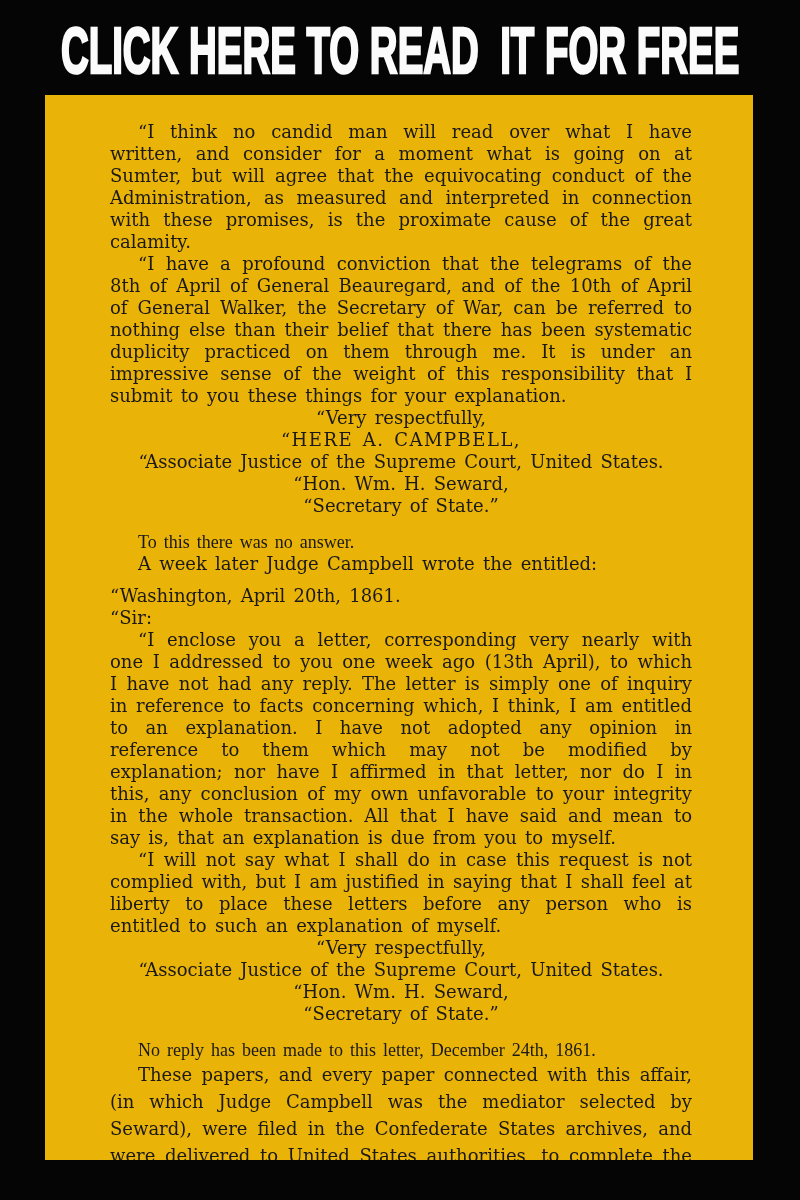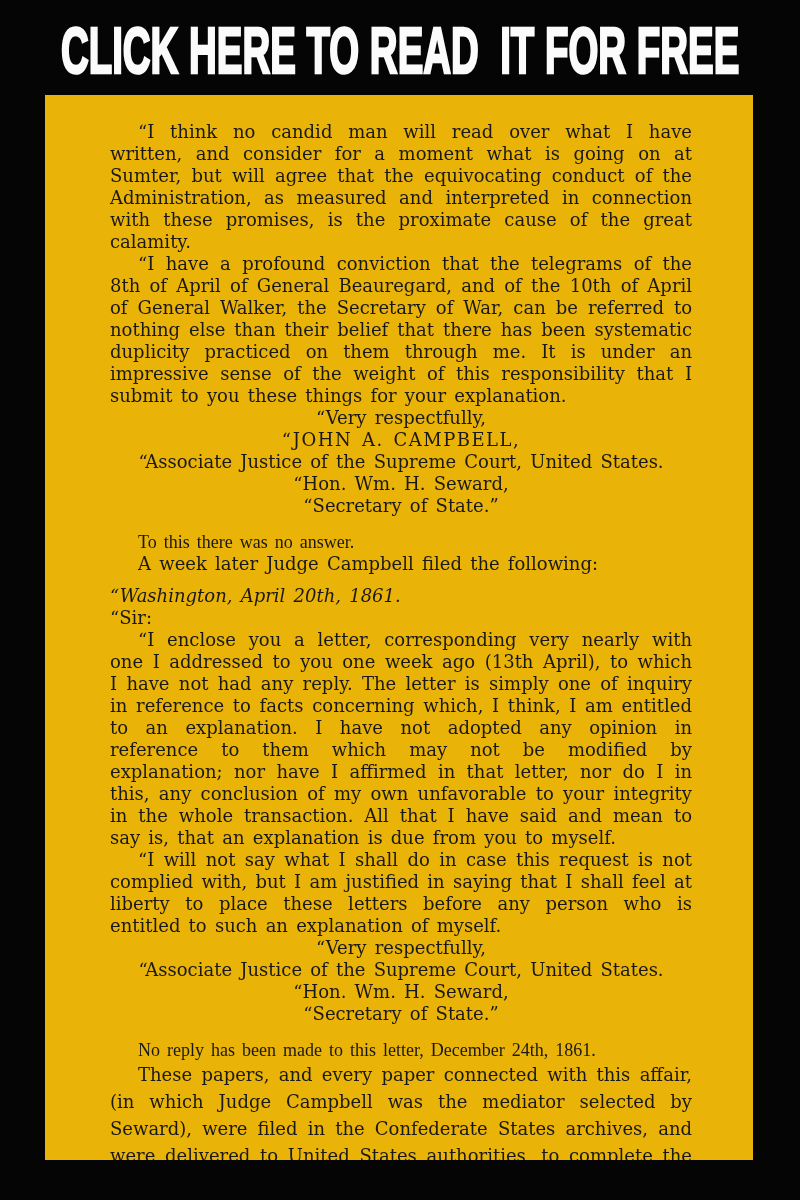--- a/index.html
+++ b/index.html
@@ -63,42 +63,42 @@
   .sig       { text-align: center; }
   .sig-vr1   { margin-left: 220px; }
   .sig-nm1   { margin-left: 290px; letter-spacing: 1.5px; }
   .sig-ti    { margin-left: 40px; }
   .sig-hon   { margin-left: -22px; }
   .sig-sec   { margin-left: 12px; }
   .sig-vr2   { margin-left: 245px; }
   .sig-nm2   { margin-left: 325px; letter-spacing: 1.5px; }
   .note      { margin-top: 14px !important; text-indent: 28px; font-family: Liberation Serif, serif; }
   .plain     { text-indent: 28px; }
-  .dateline  { margin-top: 10px !important; margin-left: 275px; text-align: left; font-style: italic; }
+  .dateline  { margin-top: 10px !important; margin-left: 275px; text-align: left; }
   .salutation{ margin-left: -22px; text-align: left; }
   .closing   { text-indent: 28px; line-height: 27px; }
 </style>
 </head>
 <body>
 
 <div class="banner">
   <span class="banner-text">CLICK HERE TO READ  IT FOR FREE</span>
 </div>
 
 <div class="page">
   <div class="content">
     <p class="para">“I think no candid man will read over what I have written, and consider for a moment what is going on at Sumter, but will agree that the equivocating conduct of the Administration, as measured and interpreted in connection with these promises, is the proximate cause of the great calamity.</p>
     <p class="para">“I have a profound conviction that the telegrams of the 8th of April of General Beauregard, and of the 10th of April of General Walker, the Secretary of War, can be referred to nothing else than their belief that there has been systematic duplicity practiced on them through me.  It is under an impressive sense of the weight of this responsibility that I submit to you these things for your explanation.</p>
     <p class="sig sig-vr1">“Very respectfully,</p>
-    <p class="sig sig-nm1">“JOHN A. CAMPBELL,</p>
+    <p class="sig sig-nm1">“HERE A. CAMPBELL,</p>
     <p class="sig sig-ti">“Associate Justice of the Supreme Court, United States.</p>
     <p class="sig sig-hon">“Hon. Wm. H. Seward,</p>
     <p class="sig sig-sec">“Secretary of State.”</p>
     <p class="note">To this there was no answer.</p>
-    <p class="plain">A week later Judge Campbell filed the following:</p>
+    <p class="plain">A week later Judge Campbell wrote the entitled:</p>
     <p class="dateline">“Washington, April 20th, 1861.</p>
     <p class="salutation">“Sir:</p>
     <p class="para">“I enclose you a letter, corresponding very nearly with one I addressed to you one week ago (13th April), to which I have not had any reply.  The letter is simply one of inquiry in reference to facts concerning which, I think, I am entitled to an explanation.  I have not adopted any opinion in reference to them which may not be modified by explanation; nor have I affirmed in that letter, nor do I in this, any conclusion of my own unfavorable to your integrity in the whole transaction.  All that I have said and mean to say is, that an explanation is due from you to myself.</p>
     <p class="para">“I will not say what I shall do in case this request is not complied with, but I am justified in saying that I shall feel at liberty to place these letters before any person who is entitled to such an explanation of myself.</p>
     <p class="sig sig-vr2">“Very respectfully,</p>
     <p class="sig sig-ti">“Associate Justice of the Supreme Court, United States.</p>
     <p class="sig sig-hon">“Hon. Wm. H. Seward,</p>
     <p class="sig sig-sec">“Secretary of State.”</p>
     <p class="note">No reply has been made to this letter, December 24th, 1861.</p>
     <p class="closing">These papers, and every paper connected with this affair, (in which Judge Campbell was the mediator selected by Seward), were filed in the Confederate States archives, and were delivered to United States authorities, to complete the Record.</p>

